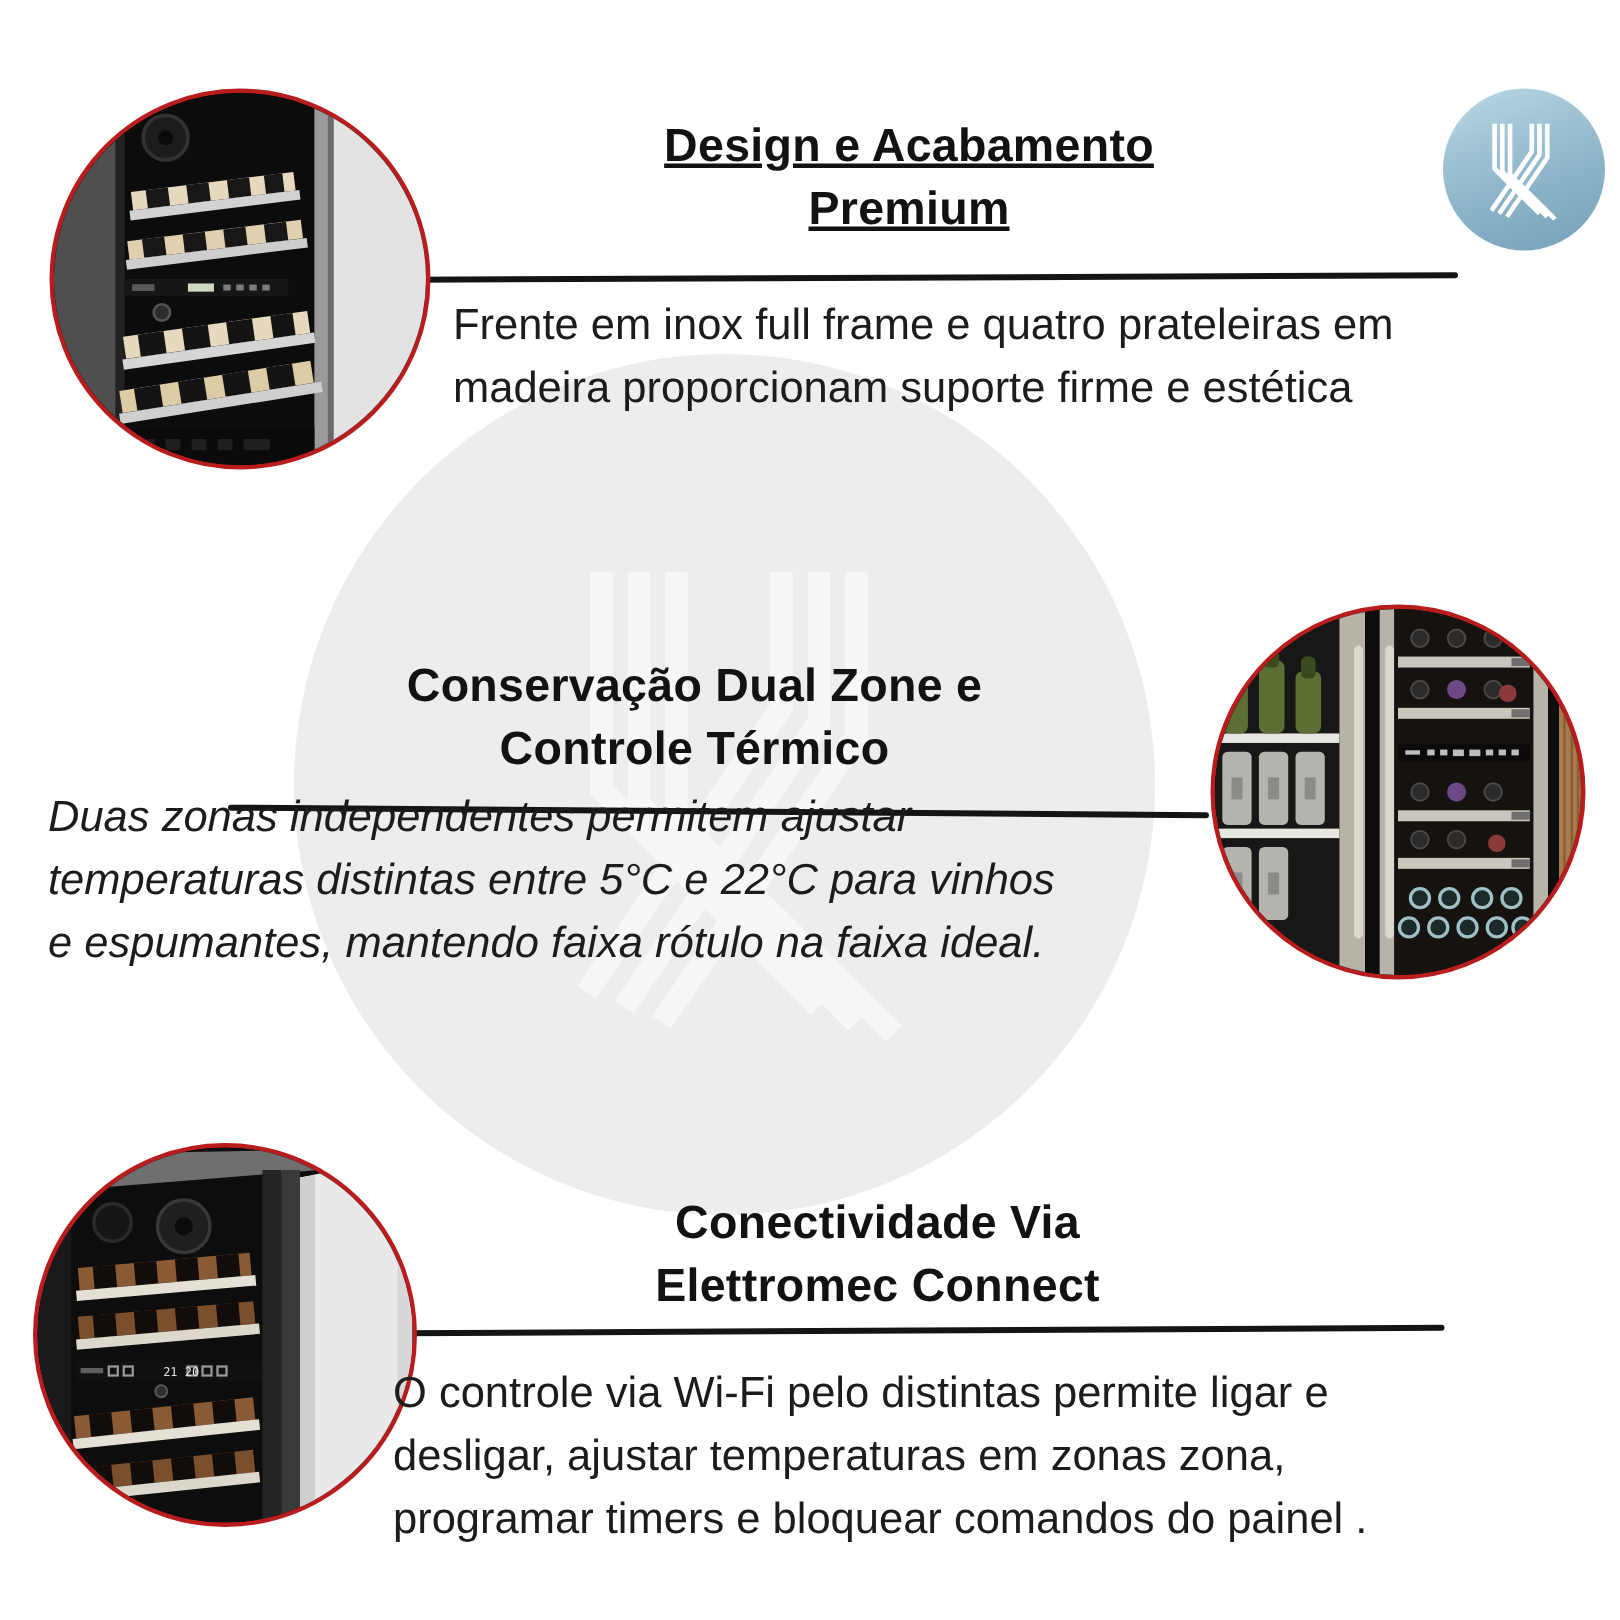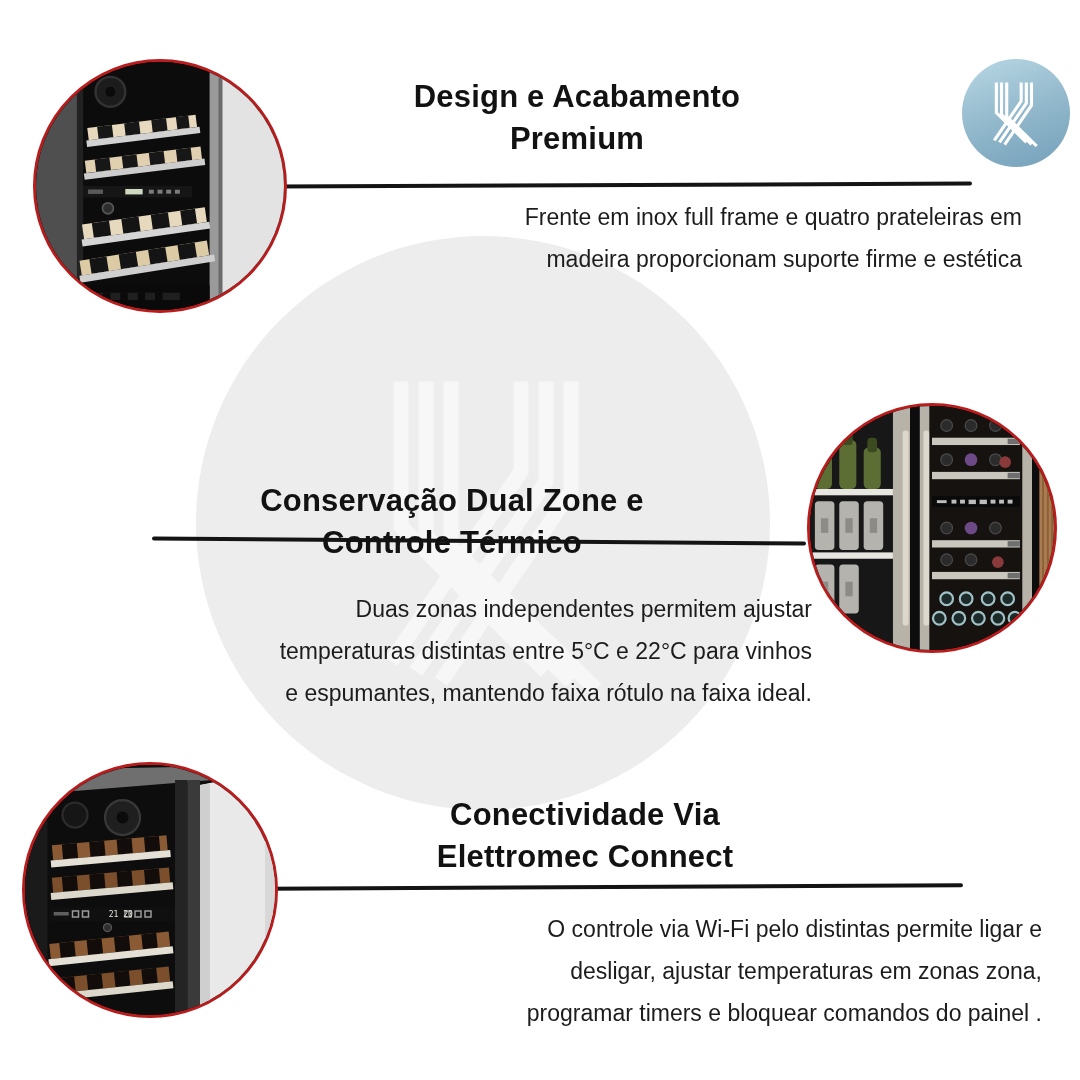--- a/index.html
+++ b/index.html
@@ -12,21 +12,21 @@
   .watermark{
     left:196px;top:236px;width:574px;height:574px;border-radius:50%;
     background:#ededed;z-index:0;
   }
   .watermark svg{position:absolute;left:150px;top:128px;}
   
   .divider{height:4px;background:#141414;border-radius:2px;z-index:1;}
   
   .title{font-weight:700;font-size:31px;line-height:42px;text-align:center;
          color:#121212;letter-spacing:.2px;z-index:3;}
-  .bodytext{font-weight:400;font-size:23px;line-height:42px;text-align:right;
+  .bodytext{font-weight:400;font-size:29px;line-height:42px;text-align:left;
             color:#1c1c1c;z-index:3;}
   .line{white-space:nowrap;}
   
   .photo{border-radius:50%;border:3px solid #b91c1c;overflow:hidden;z-index:2;
          box-sizing:border-box;background:#101010;}
   .photo svg{display:block;width:100%;height:100%;}
   
   .logo-badge{left:962px;top:59px;width:108px;height:108px;border-radius:50%;
     background:linear-gradient(160deg,#b9d8e4 0%,#8fb6ca 55%,#74a0ba 100%);
     z-index:3;display:flex;align-items:center;justify-content:center;}
@@ -297,34 +297,34 @@
         <path d="M22,6 V64 L80,122"></path>
         <path d="M32,6 V68 L90,126"></path>
         <path d="M42,6 V72 L100,129"></path>
         <path d="M70,6 V42 L18,118"></path>
         <path d="M80,6 V46 L28,122"></path>
         <path d="M90,6 V50 L38,126"></path>
       </g>
     </svg>
   </div>
 
-  <div class="abs title" style="left:317px;top:76px;width:520px;">
+  <div class="abs title" style="left:346px;top:76px;width:520px;text-decoration:underline;">
     <div class="line">Design e Acabamento</div>
     <div class="line">Premium</div>
   </div>
   <div class="abs bodytext" style="left:302px;top:196px;width:720px;">
     <div class="line">Frente em inox full frame e quatro prateleiras em</div>
     <div class="line">madeira proporcionam suporte firme e estética</div>
   </div>
 
-  <div class="abs title" style="left:172px;top:436px;width:560px;margin-top:44px;">
+  <div class="abs title" style="left:183px;top:436px;width:560px;">
     <div class="line">Conservação Dual Zone e</div>
     <div class="line">Controle Térmico</div>
   </div>
-  <div class="abs bodytext" style="left:32px;top:588px;width:780px;">
+  <div class="abs bodytext" style="left:32px;top:524px;width:780px;font-style:italic;">
     <div class="line">Duas zonas independentes permitem ajustar</div>
     <div class="line">temperaturas distintas entre 5°C e 22°C para vinhos</div>
     <div class="line">e espumantes, mantendo faixa rótulo na faixa ideal.</div>
   </div>
 
   <div class="abs title" style="left:325px;top:794px;width:520px;">
     <div class="line">Conectividade Via</div>
     <div class="line">Elettromec Connect</div>
   </div>
   <div class="abs bodytext" style="left:262px;top:908px;width:780px;">

